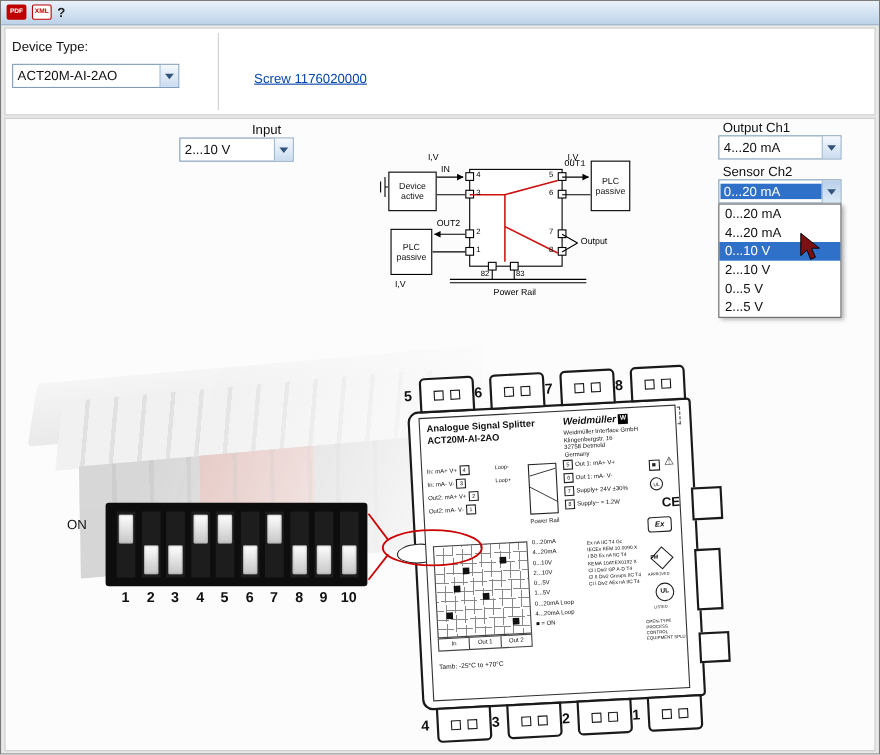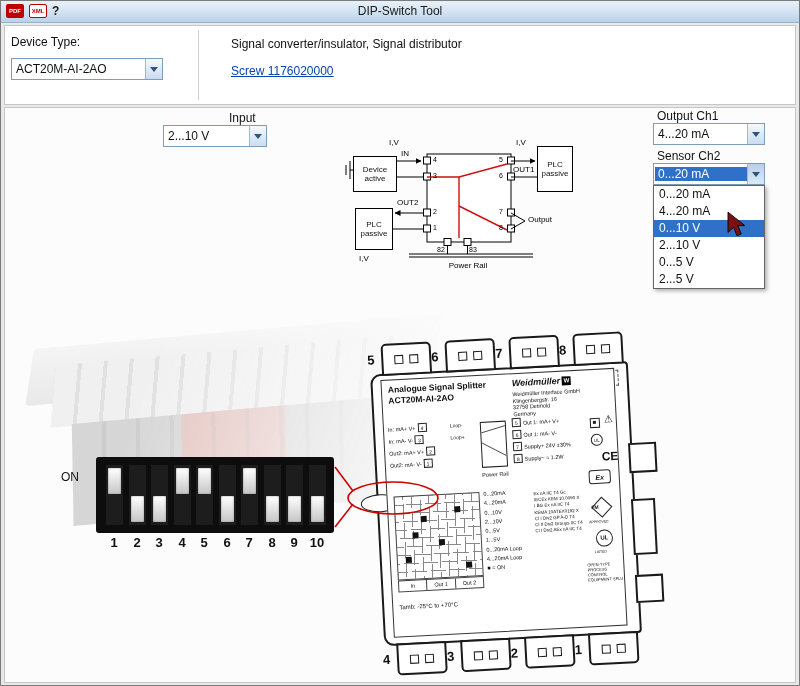--- a/index.html
+++ b/index.html
@@ -148,33 +148,31 @@
 <body>
 
 <div class="window">
 
   <div class="titlebar">
     <div class="tb-icons">
       <span class="icon-pdf">PDF</span>
       <span class="icon-xml">XML</span>
       <span class="icon-help">?</span>
     </div>
-    <div class="tb-title">DIP-Switch Tool</div>
   </div>
 
   <div class="top-panel">
     <div class="dt-label">Device Type:</div>
     <div class="combo" style="left:6px; top:32px; width:152px;">
       <span class="combo-val">ACT20M-AI-2AO</span>
       <span class="combo-btn">
           <span class="arr"></span>
         </span>
     </div>
     <div class="vline"></div>
-    <div class="desc">Signal converter/insulator, Signal distributor</div>
     <a class="order-link" href="#">Screw 1176020000</a>
   </div>
 
   <div class="main">
 
     <div class="watermark">
       <div class="wm-rail"></div>
       <div class="wm-conn"></div>
       <div class="wm-mods"></div>
       <div class="wm-red"></div>
@@ -248,21 +246,21 @@
         <line x1="126.5" y1="109.5" x2="126.5" y2="118" stroke="#000"></line>
         <line x1="68" y1="118" x2="192" y2="118" stroke="#000"></line>
         <line x1="68" y1="121" x2="192" y2="121" stroke="#000"></line>
         <polyline points="86,41 118,41 166,28" fill="none" stroke="#cc1111" stroke-width="1.4"></polyline>
         <line x1="118" y1="41" x2="118" y2="102" stroke="#cc1111" stroke-width="1.4"></line>
         <line x1="118" y1="70" x2="166" y2="94" stroke="#cc1111" stroke-width="1.4"></line>
       </svg>
       <span class="wl" style="left:48px; top:2px;">I,V</span>
       <span class="wl" style="left:60px; top:13px;">IN</span>
       <span class="wl" style="left:175px; top:2px;">I,V</span>
-      <span class="wl" style="left:172px; top:29px;">OUT1</span>
+      <span class="wl" style="left:172px; top:9px;font-family:Liberation Mono, monospace;">OUT1</span>
       <span class="wl" style="left:56px; top:62px;">OUT2</span>
       <span class="wl" style="left:18px; top:118px;">I,V</span>
       <span class="wl" style="left:187px; top:79px;">Output</span>
       <span class="wl" style="left:92px; top:125px; width:70px; text-align:center;">Power Rail</span>
       <span class="wt" style="left:92px; top:20px;">4</span>
       <span class="wt" style="left:92px; top:36px;">3</span>
       <span class="wt" style="left:92px; top:72px;">2</span>
       <span class="wt" style="left:92px; top:88px;">1</span>
       <span class="wt" style="left:158px; top:20px;">5</span>
       <span class="wt" style="left:158px; top:36px;">6</span>

